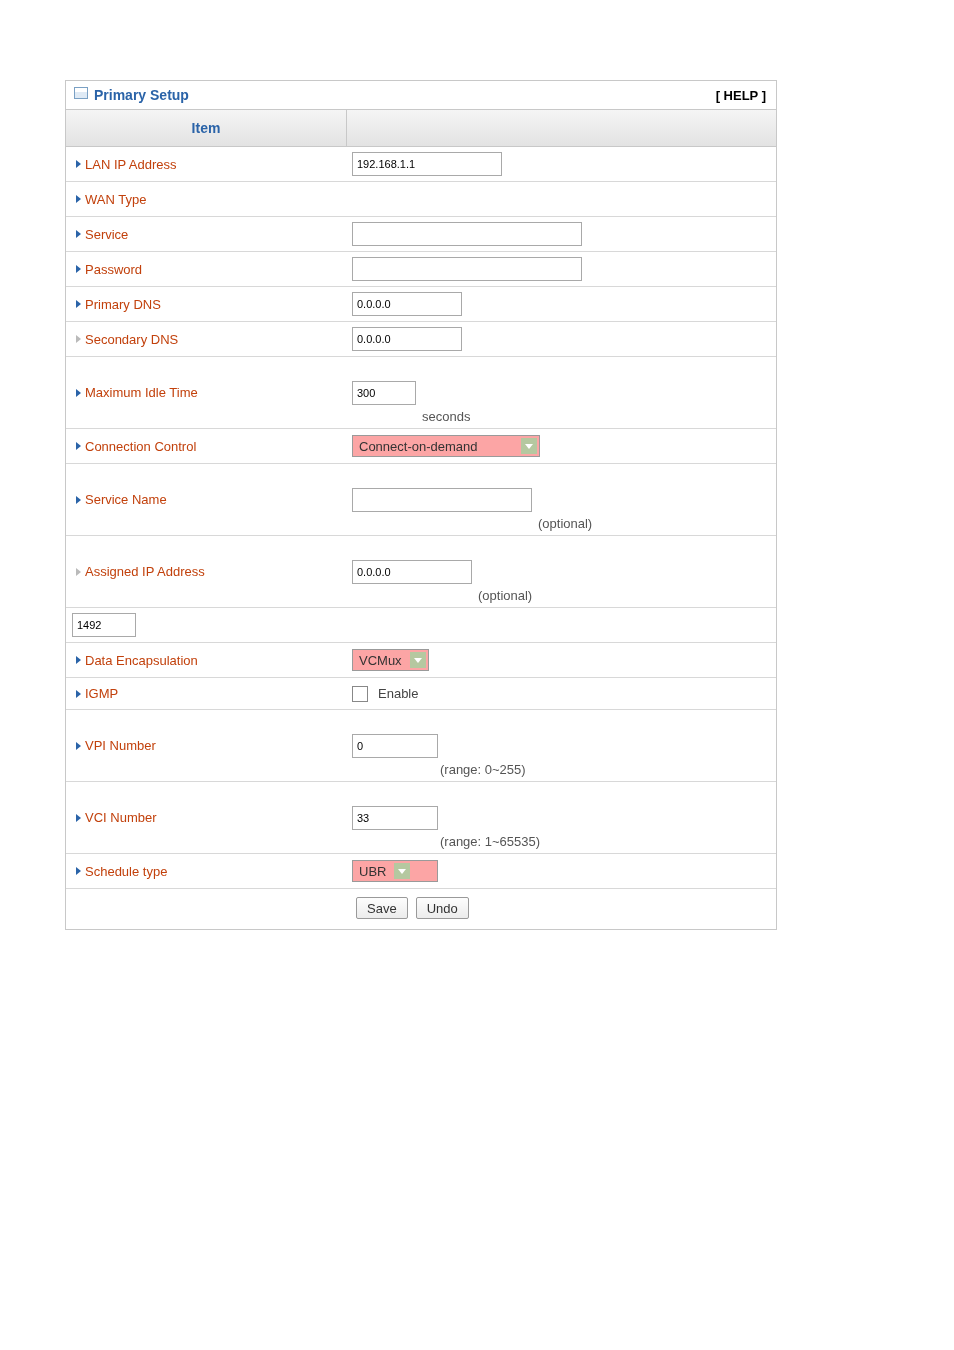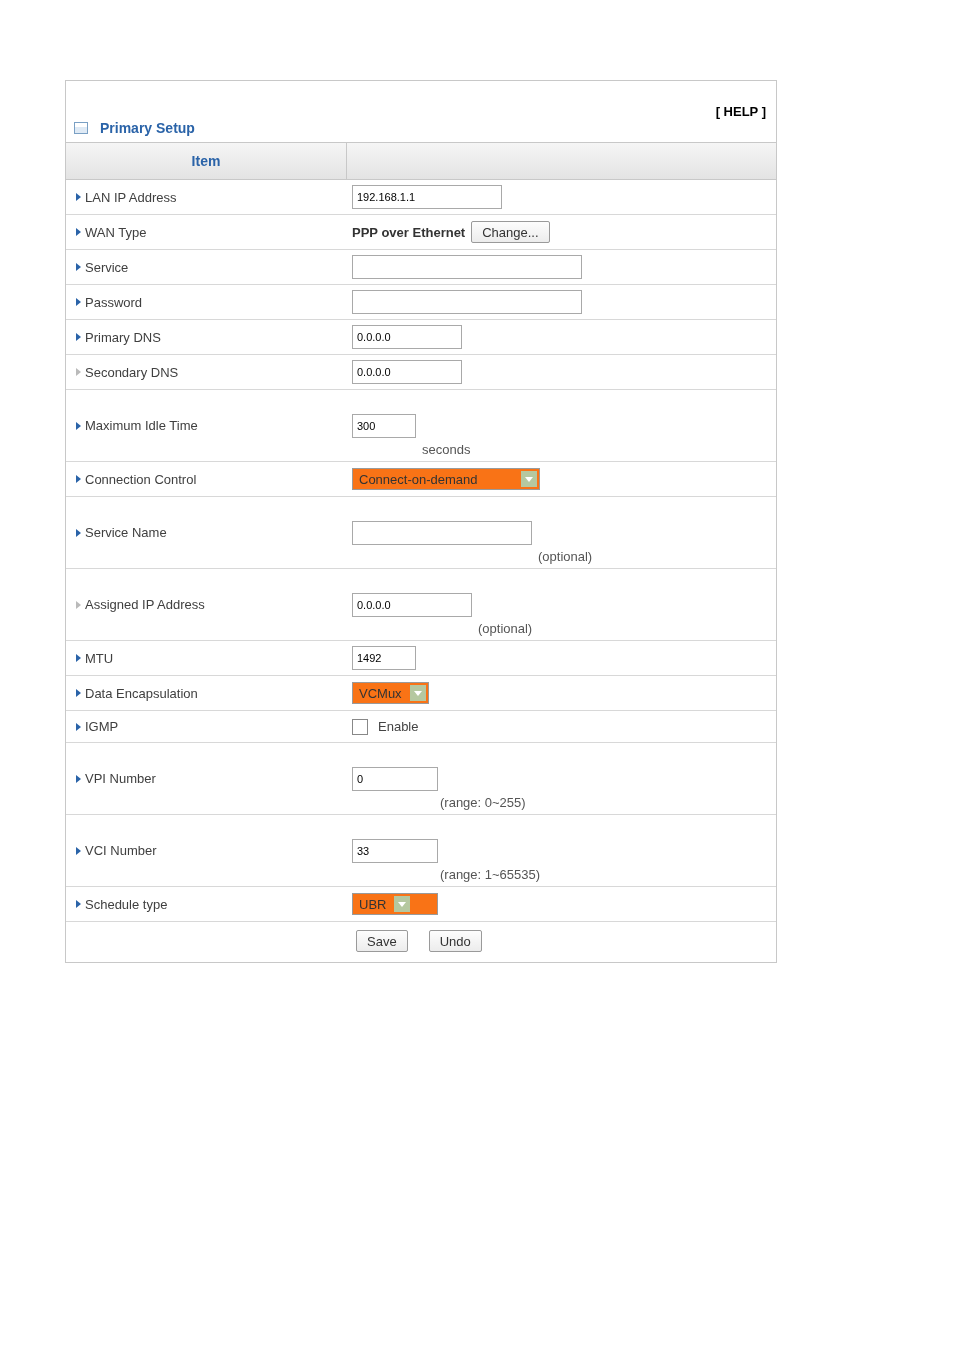--- a/index.html
+++ b/index.html
@@ -22,23 +22,22 @@
   }
   .title-bar {
     display: flex;
     align-items: center;
     justify-content: space-between;
     padding: 6px 10px 6px 8px;
     border-bottom: 1px solid #c8c8c8;
   }
   .title-left {
     display: flex;
-    align-items: center;
-    gap: 12px;
-    margin-top: 33px;
+    align-items: flex-start;
+    gap: 6px;
   }
   .title-icon {
     width: 12px;
     height: 10px;
     border: 1px solid #7aa0c4;
     background: linear-gradient(#fff 0 40%, #dfeaf5 40% 100%);
     position: relative;
   }
   .title-text {
     color: #2a63a8;
@@ -72,21 +71,21 @@
     min-height: 34px;
     align-items: center;
   }
   .row:last-of-type { border-bottom: 1px solid #c8c8c8; }
   .label-cell {
     width: 280px;
     padding: 8px 0 8px 10px;
     display: flex;
     align-items: center;
     gap: 4px;
-    color: #404040;
+    color: #c2410c;
     box-sizing: border-box;
   }
   .tri {
     width: 0; height: 0;
     border-top: 4px solid transparent;
     border-bottom: 4px solid transparent;
     border-left: 5px solid #2a63a8;
     flex-shrink: 0;
   }
   .tri.gray { border-left-color: #bababa; }
@@ -117,21 +116,21 @@
     font-size: 13px;
     font-family: inherit;
     cursor: pointer;
     border-radius: 2px;
     color: #333;
   }
   .select {
     display: inline-flex;
     align-items: center;
     border: 1px solid #9a9a9a;
-    background: #f97316;
+    background: #fca5a5;
     height: 20px;
     font-size: 13px;
   }
   .select-text {
     padding: 0 6px;
     color: #333;
   }
   .select-arrow {
     width: 16px;
     height: 16px;
@@ -154,21 +153,21 @@
     background: #fff;
     display: inline-block;
     margin-right: 4px;
   }
   .hint { color: #555; margin-top: 48px; }
   .readonly-text { color: #333; font-weight: bold; }
   .footer-row {
     display: flex;
     justify-content: flex-start;
     padding: 8px 0 10px 290px;
-    gap: 21px;
+    gap: 8px;
   }
 </style>
 </head>
 <body>
 
 <div class="page">
   <div class="panel">
 
     <div class="title-bar">
       <div class="title-left">
@@ -190,24 +189,20 @@
       <div class="value-cell">
         <input type="text" class="w-ip" value="192.168.1.1" style="">
       </div>
     </div>
 
     <div class="row">
       <div class="label-cell">
           <span class="tri"></span>
           <span>WAN Type</span>
         </div>
-      <div class="value-cell">
-        <span class="readonly-text">PPP over Ethernet</span>
-        <button class="btn">Change...</button>
-      </div>
     </div>
 
     <div class="row">
       <div class="label-cell">
           <span class="tri"></span>
           <span>Service</span>
         </div>
       <div class="value-cell">
         <input type="text" class="w-std" style="width: 220px;" value="">
       </div>
@@ -283,24 +278,20 @@
           <span class="tri gray"></span>
           <span>Assigned IP Address</span>
         </div>
       <div class="value-cell">
         <input type="text" class="w-ip" style="width: 110px;" value="0.0.0.0">
         <span class="hint">(optional)</span>
       </div>
     </div>
 
     <div class="row">
-      <div class="label-cell">
-          <span class="tri"></span>
-          <span>MTU</span>
-        </div>
       <div class="value-cell">
         <input type="text" class="w-short" value="1492" style="">
       </div>
     </div>
 
     <div class="row">
       <div class="label-cell">
           <span class="tri"></span>
           <span>Data Encapsulation</span>
         </div>

